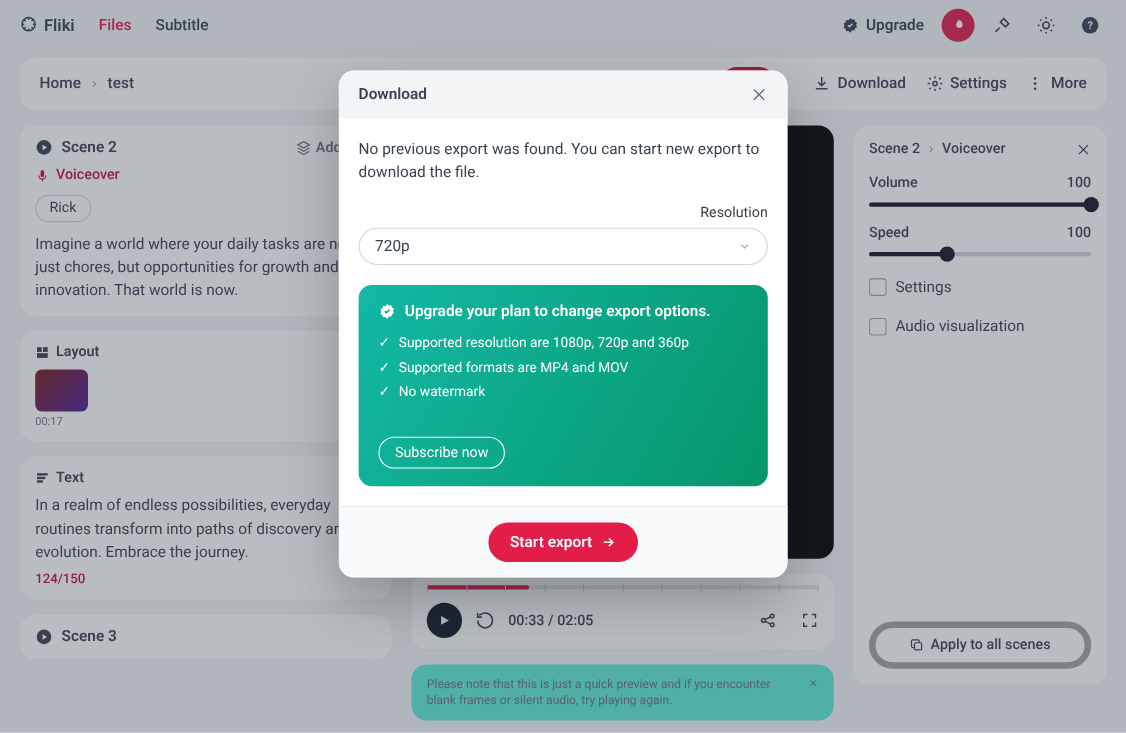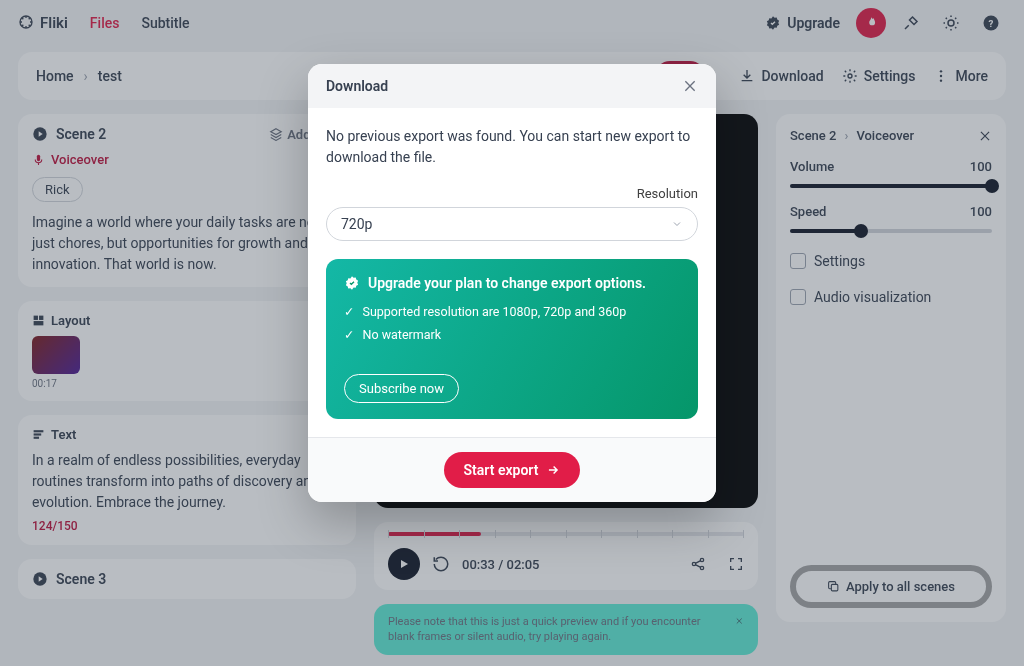--- a/index.html
+++ b/index.html
@@ -359,20 +359,21 @@
       <div class="upgradebox">
         <div class="uhdr">
           <svg width="16" height="16" viewBox="0 0 24 24" fill="#fff">
               <path d="M12 2l2.4 2.1 3.2-.3.8 3.1 2.8 1.6-1.3 3 1.3 3-2.8 1.6-.8 3.1-3.2-.3L12 22l-2.4-2.1-3.2.3-.8-3.1L2.8 15.5l1.3-3-1.3-3 2.8-1.6.8-3.1 3.2.3L12 2z"></path>
               <path d="M9 12l2 2 4-4" stroke="#059669" stroke-width="2" fill="none"></path>
             </svg>
           <span>Upgrade your plan to change export options.</span>
         </div>
         <ul>
           <li>Supported resolution are 1080p, 720p and 360p</li>
+          <li>Supported formats are MP4 and MOV</li>
           <li>No watermark</li>
         </ul>
         <div class="subbtn">Subscribe now</div>
       </div>
     </div>
     <div class="modalfoot">
       <div class="startbtn">
         <span>Start export</span>
         <svg width="14" height="14" viewBox="0 0 24 24" fill="none" stroke="#fff" stroke-width="2.5">
             <path d="M5 12h14M13 6l6 6-6 6"></path>

